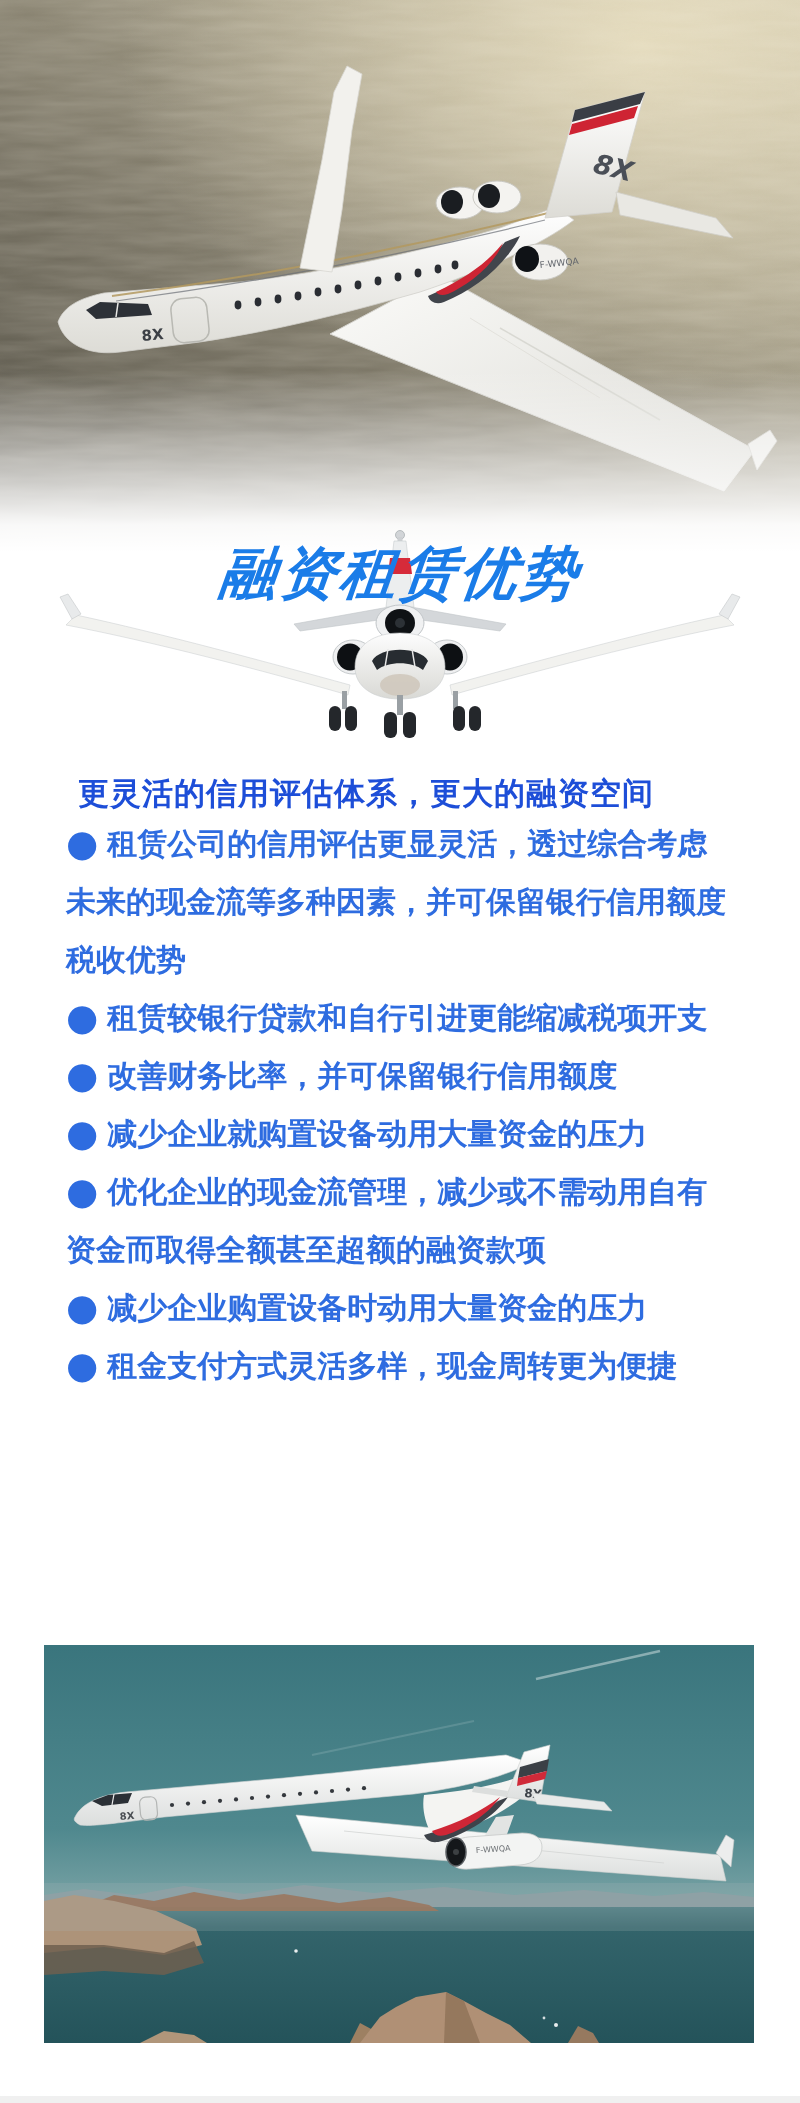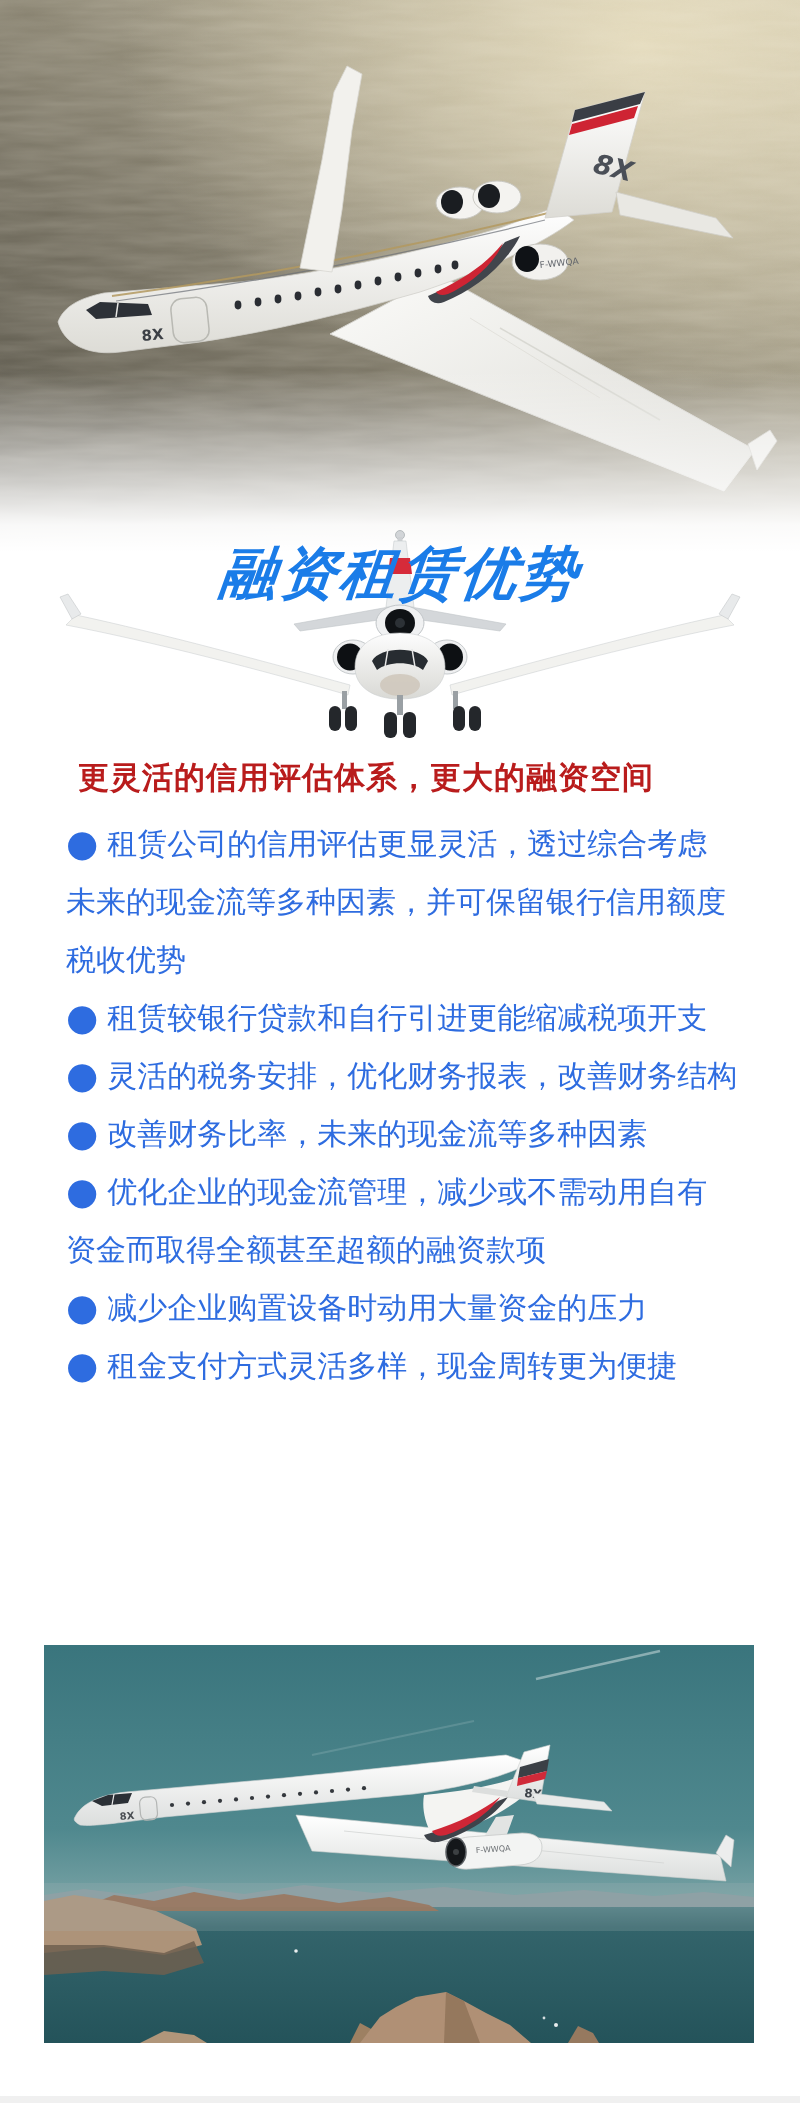--- a/index.html
+++ b/index.html
@@ -9,26 +9,26 @@
   }
   .hero-top{position:absolute;top:0;left:0;width:800px;height:552px;}
   .front-plane{position:absolute;top:527px;left:50px;width:700px;height:220px;z-index:1;}
   .page-title{
     position:absolute;top:541px;left:0;width:800px;margin:0;text-align:center;
     font-size:57px;line-height:64px;font-weight:900;font-style:italic;
     color:#1a7ce8;letter-spacing:3px;z-index:3;
   }
   .page-title .tilt{display:inline-block;transform:skewX(-6deg);}
   .section-heading{
-    position:absolute;top:756px;left:78px;margin:0;
-    font-size:31px;line-height:42px;font-weight:800;color:#b91c1c;letter-spacing:1px;z-index:2;
+    position:absolute;top:772px;left:78px;margin:0;
+    font-size:31px;line-height:42px;font-weight:800;color:#1d4ed8;letter-spacing:1px;z-index:2;
   }
   .bullet-list{
     position:absolute;top:815px;left:66px;width:690px;z-index:2;
-    font-size:30px;line-height:58px;font-weight:400;color:#2e6ce0;
+    font-size:30px;line-height:58px;font-weight:700;color:#2e6ce0;
   }
   .bullet-line{white-space:nowrap;}
   .bullet-line .dot{font-size:37px;margin-right:9px;vertical-align:-2px;line-height:58px;}
   .hero-bottom{position:absolute;top:1645px;left:44px;width:710px;height:398px;}
   .footer-strip{position:absolute;left:0;top:2096px;width:800px;height:7px;background:#f0f0f0;}
   svg text{font-family:"DejaVu Sans","Liberation Sans",sans-serif;}
 </style>
 </head>
 <body>
 
@@ -186,24 +186,24 @@
   <div class="bullet-list">
     <div class="bullet-line"><span class="dot">●</span><span>租赁公司的信用评估更显灵活，透过综合考虑</span></div>
 
 
     <div class="bullet-line"><span>未来的现金流等多种因素，并可保留银行信用额度</span></div>
 
     <div class="bullet-line"><span>税收优势</span></div>
 
     <div class="bullet-line"><span class="dot">●</span><span>租赁较银行贷款和自行引进更能缩减税项开支</span></div>
 
-    <div class="bullet-line"><span class="dot">●</span><span>灵活的税务安排，优化财务报表，改善财务结构</span></div>
-
-    <div class="bullet-line"><span class="dot">●</span><span>改善财务比率，未来的现金流等多种因素</span></div>
-
+
+    <div class="bullet-line"><span class="dot">●</span><span>改善财务比率，并可保留银行信用额度</span></div>
+
+    <div class="bullet-line"><span class="dot">●</span><span>减少企业就购置设备动用大量资金的压力</span></div>
 
     <div class="bullet-line"><span class="dot">●</span><span>优化企业的现金流管理，减少或不需动用自有</span></div>
 
     <div class="bullet-line"><span>资金而取得全额甚至超额的融资款项</span></div>
 
     <div class="bullet-line"><span class="dot">●</span><span>减少企业购置设备时动用大量资金的压力</span></div>
 
     <div class="bullet-line"><span class="dot">●</span><span>租金支付方式灵活多样，现金周转更为便捷</span></div>
 
   </div>

